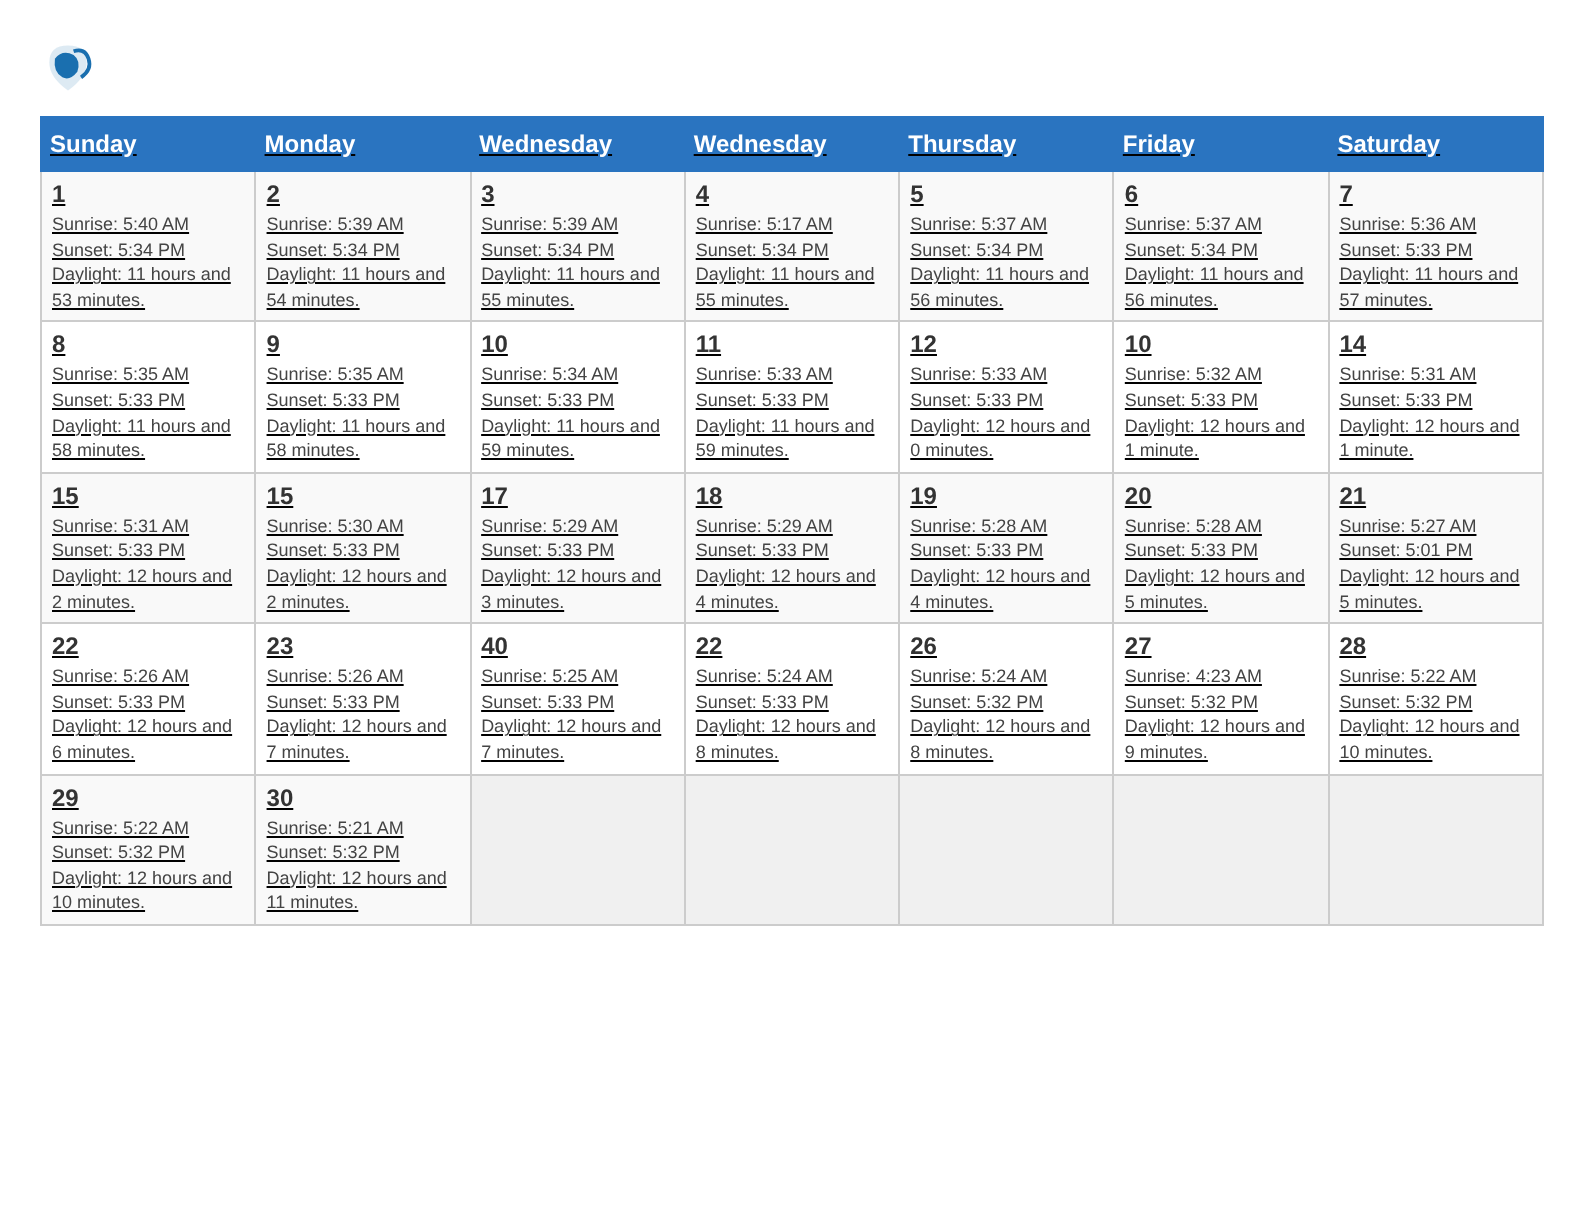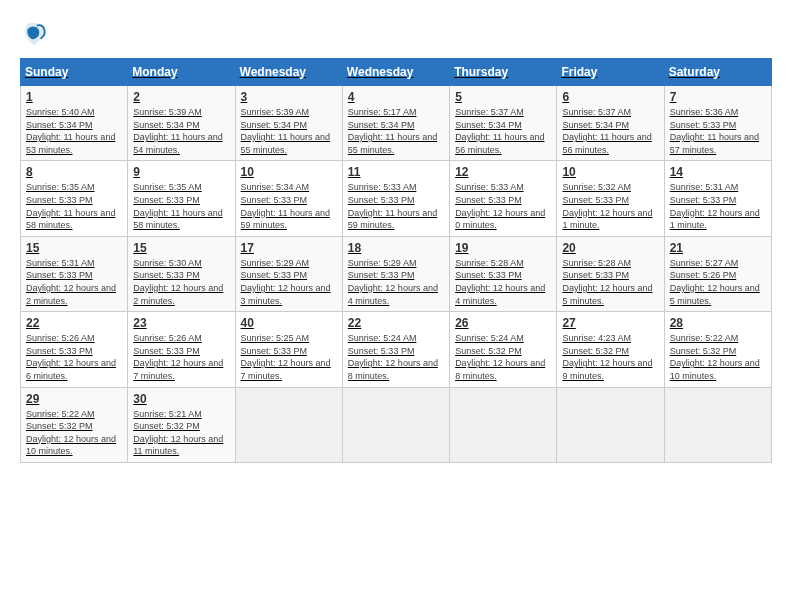--- a/index.html
+++ b/index.html
@@ -266,21 +266,21 @@
         <td>
           <span class="day-num">20</span>
           <div class="day-detail">Sunrise: 5:28 AM
 Sunset: 5:33 PM
 Daylight: 12 hours
 and 5 minutes.</div>
         </td>
         <td>
           <span class="day-num">21</span>
           <div class="day-detail">Sunrise: 5:27 AM
-Sunset: 5:26 PM
+Sunset: 5:01 PM
 Daylight: 12 hours
 and 5 minutes.</div>
         </td>
       </tr>
       <tr>
         <td>
           <span class="day-num">22</span>
           <div class="day-detail">Sunrise: 5:26 AM
 Sunset: 5:33 PM
 Daylight: 12 hours

